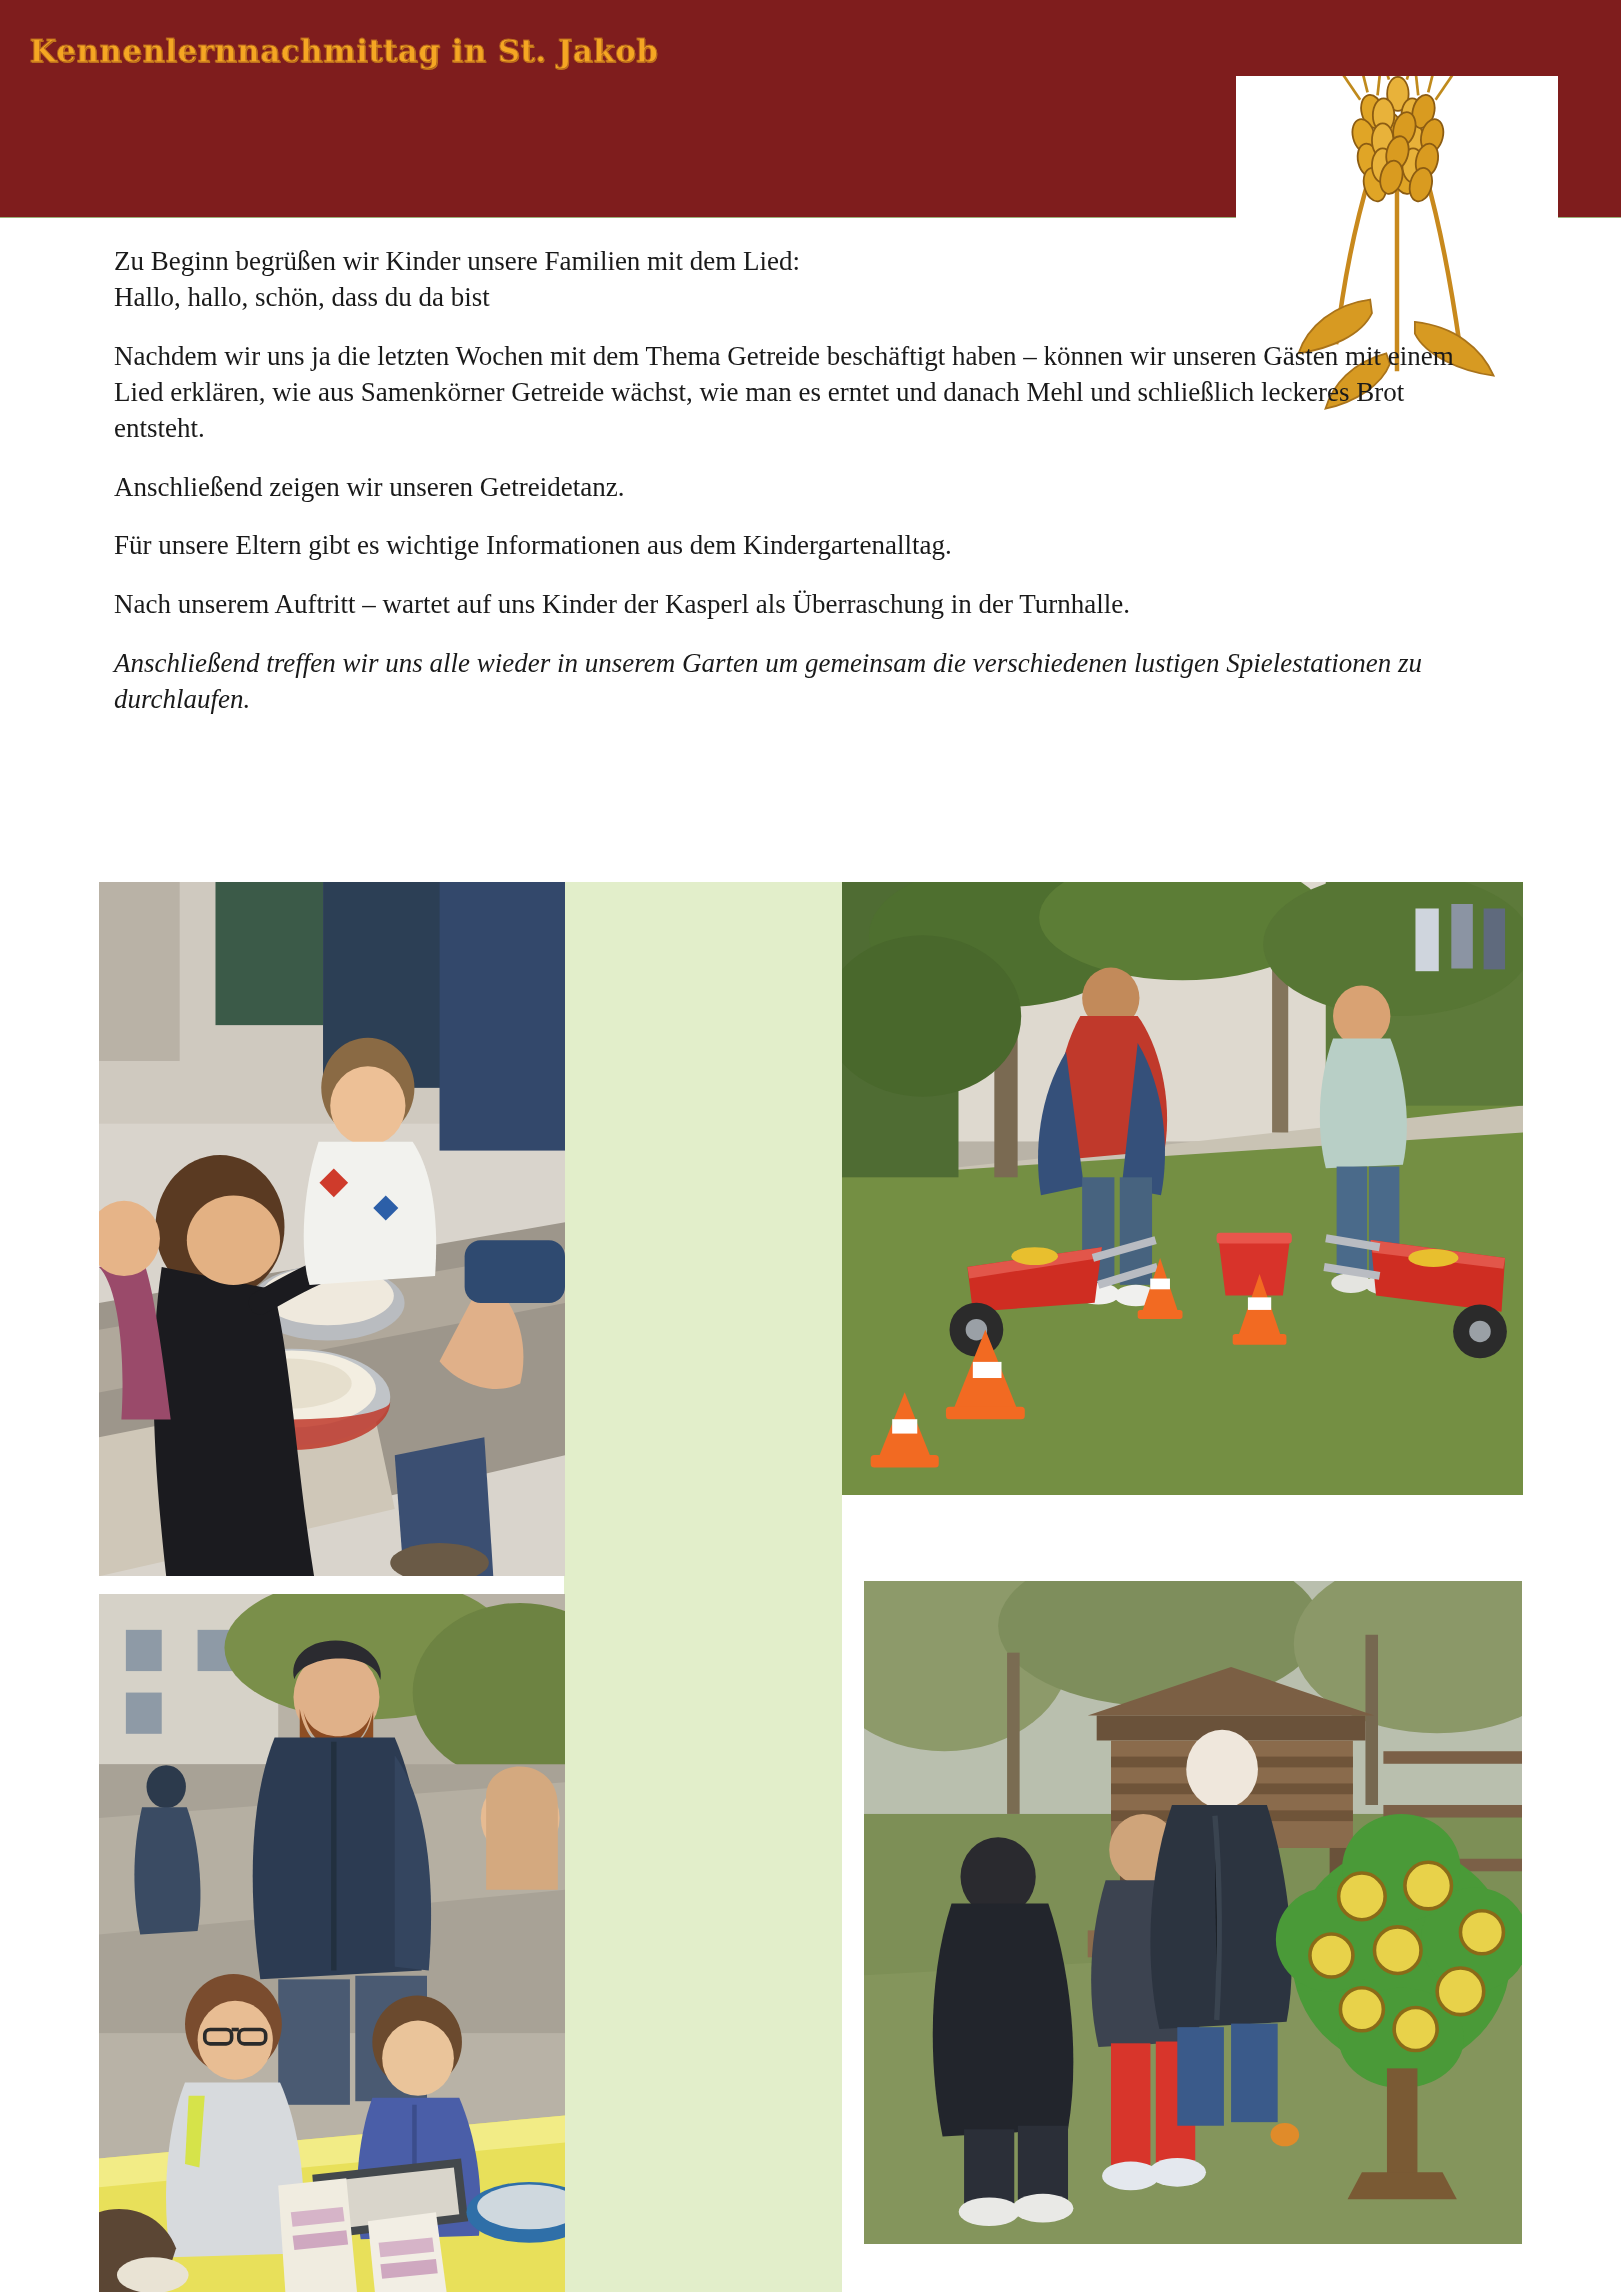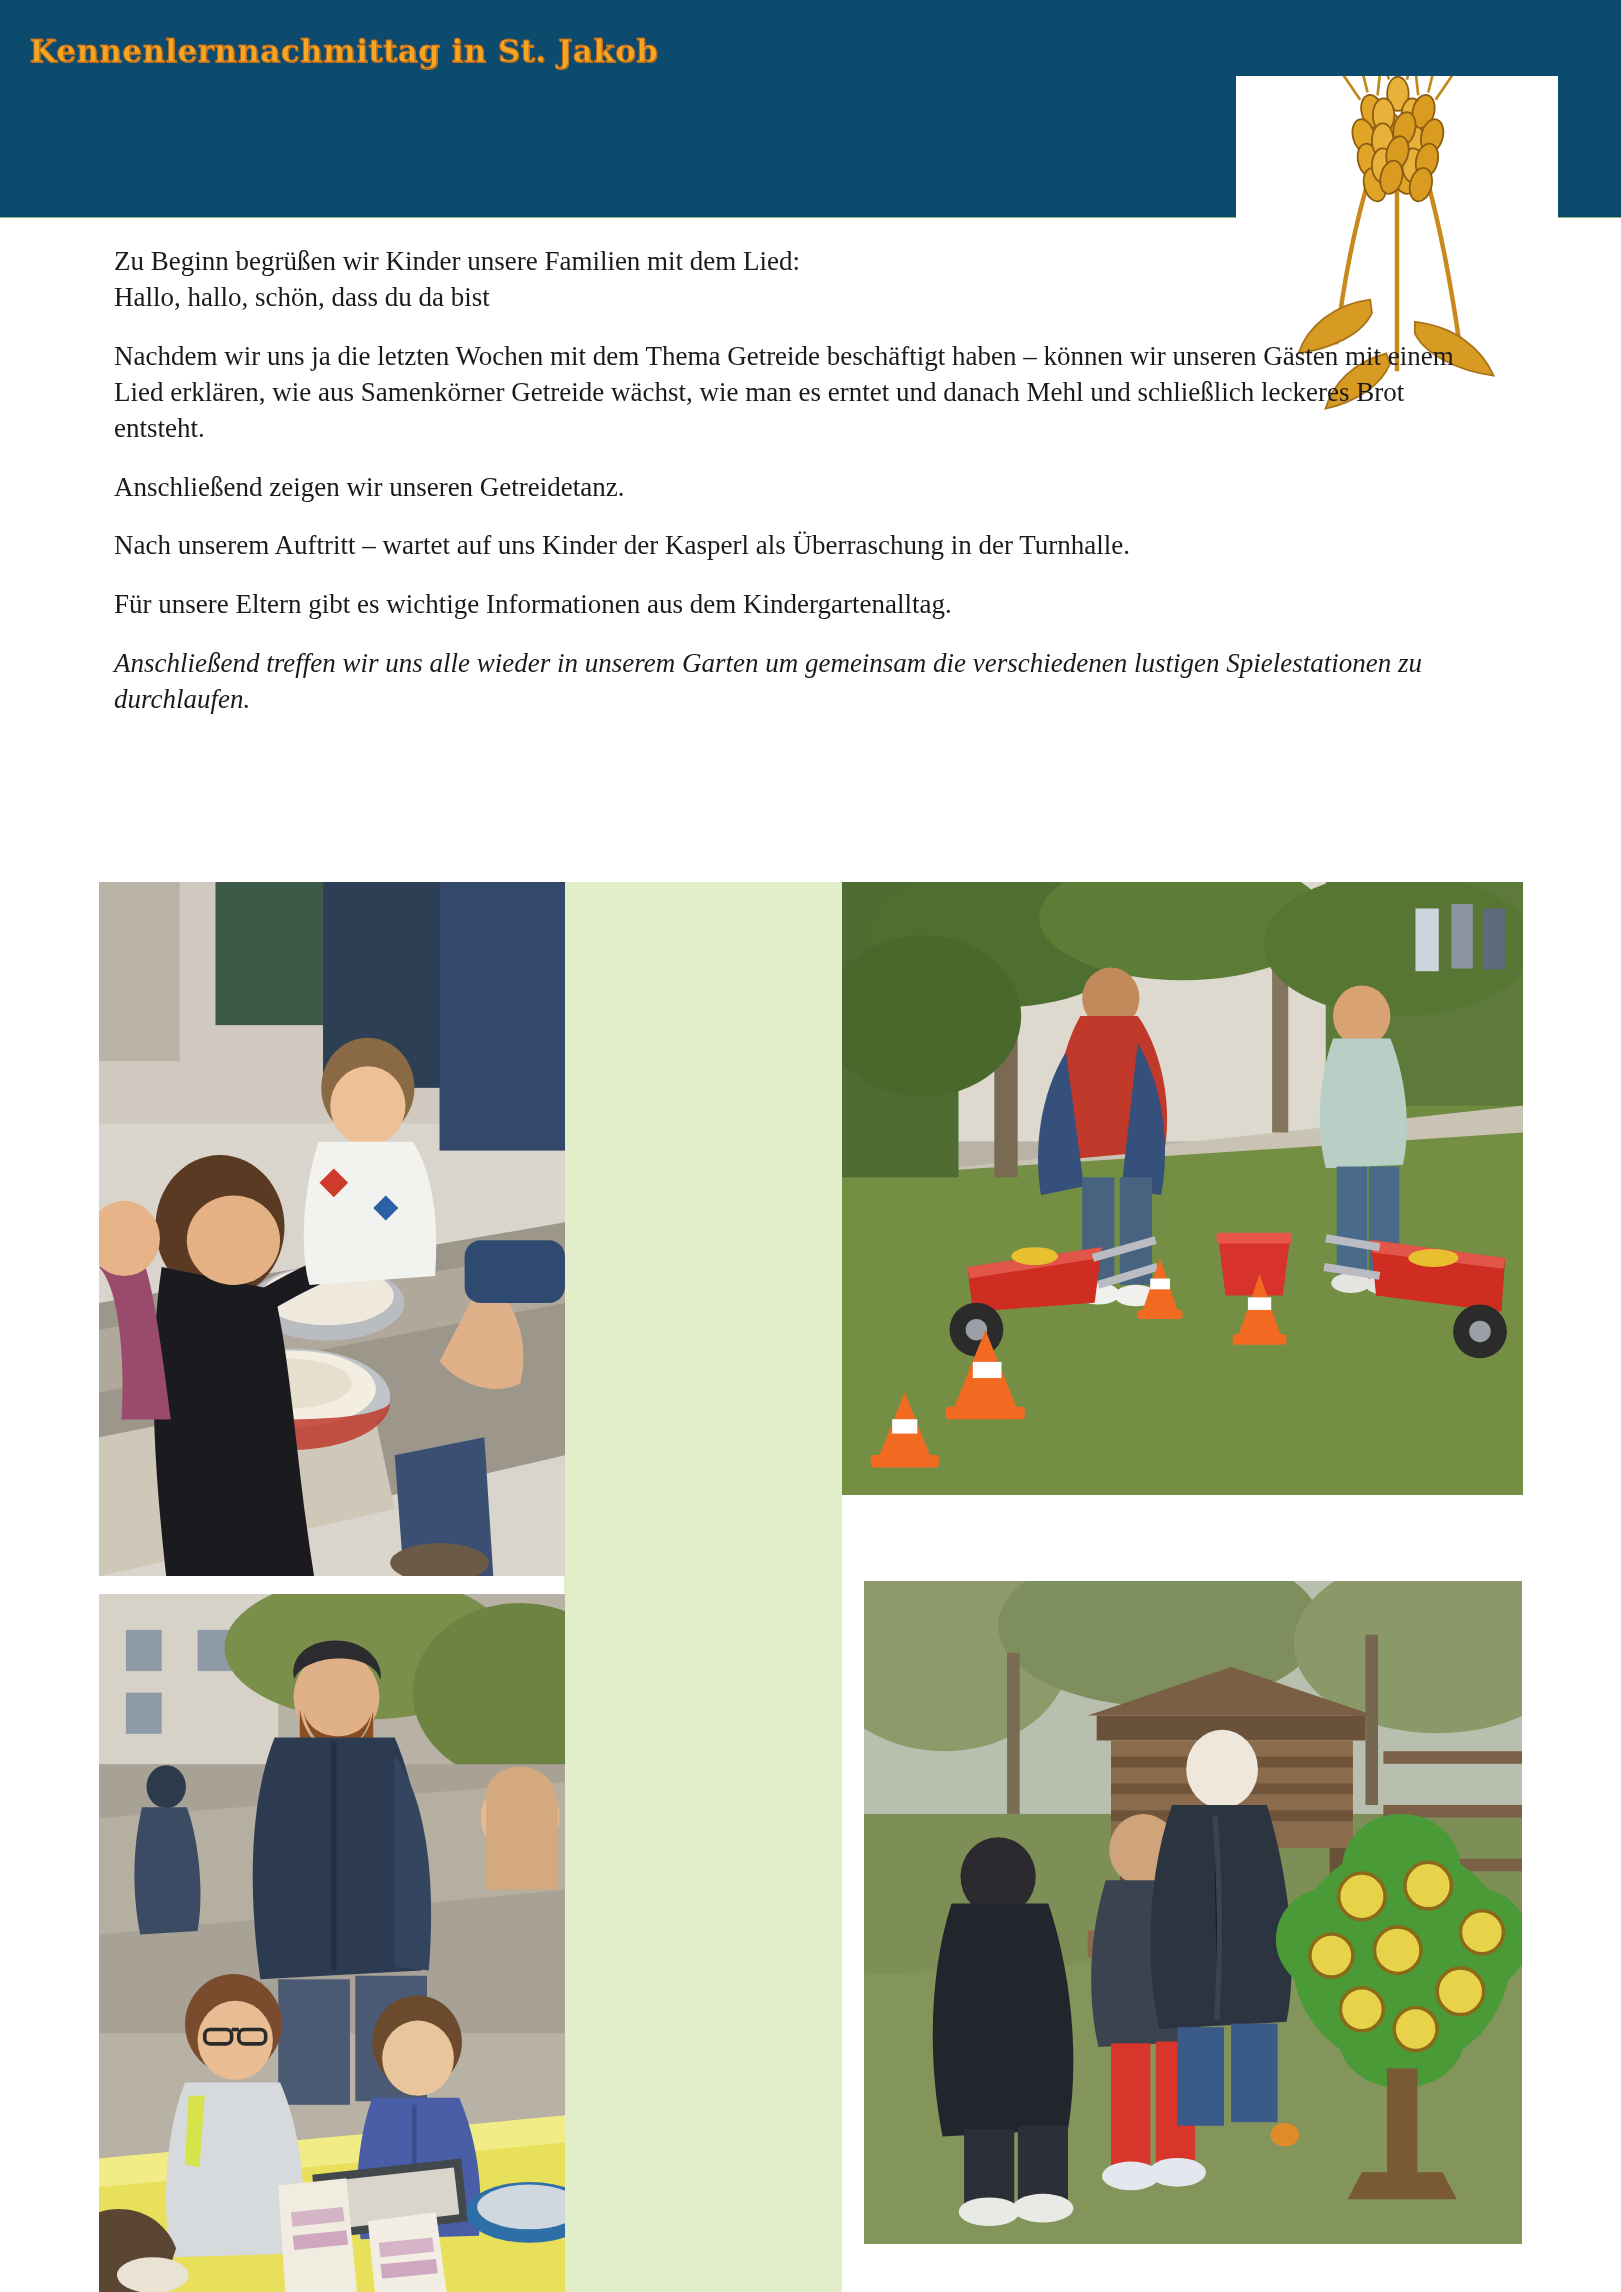--- a/index.html
+++ b/index.html
@@ -15,21 +15,21 @@
     overflow: hidden;
   }
 
   
   .header-banner {
     position: absolute;
     left: 0;
     top: 0;
     width: 1621px;
     height: 218px;
-    background: #0c4a6e;
+    background: #7f1d1d;
     border-bottom: 0.9px solid #9ab07a;
     box-sizing: border-box;
   }
   .header-title-line {
     font-family: "DejaVu Serif", serif;
     font-weight: bold;
     font-size: 31px;
     letter-spacing: 0.4px;
     color: #f5a623;
     -webkit-text-stroke: 0.9px #b5651d;
@@ -180,22 +180,22 @@
       </g>
     </g>
   </svg>
 </div>
 
 <div class="content">
   <p class="para p1" style="white-space: pre-line;">Zu Beginn begrüßen wir Kinder unsere Familien mit dem Lied:
 Hallo, hallo, schön, dass du da bist</p>
   <p class="para p3">Nachdem wir uns ja die letzten Wochen mit dem Thema Getreide beschäftigt haben – können wir unseren Gästen mit einem Lied erklären, wie aus Samenkörner Getreide wächst, wie man es erntet und danach Mehl und schließlich leckeres Brot entsteht.</p>
   <p class="para p2">Anschließend zeigen wir unseren Getreidetanz.</p>
+  <p class="para p5">Für unsere Eltern gibt es wichtige Informationen aus dem Kindergartenalltag.</p>
   <p class="para p4">Nach unserem Auftritt – wartet auf uns Kinder der Kasperl als Überraschung in der Turnhalle.</p>
-  <p class="para p5">Für unsere Eltern gibt es wichtige Informationen aus dem Kindergartenalltag.</p>
   <p class="para p6">Anschließend treffen wir uns alle wieder in unserem Garten um gemeinsam die verschiedenen lustigen Spielestationen zu durchlaufen.</p>
 </div>
 
 <div class="photos">
 
   <div class="greenstripe"></div>
 
   <div class="photo ph1">
     <svg viewBox="0 0 520 775" xmlns="http://www.w3.org/2000/svg" preserveAspectRatio="xMidYMid slice">
       <rect width="520" height="775" fill="#d9d4cc"></rect>

